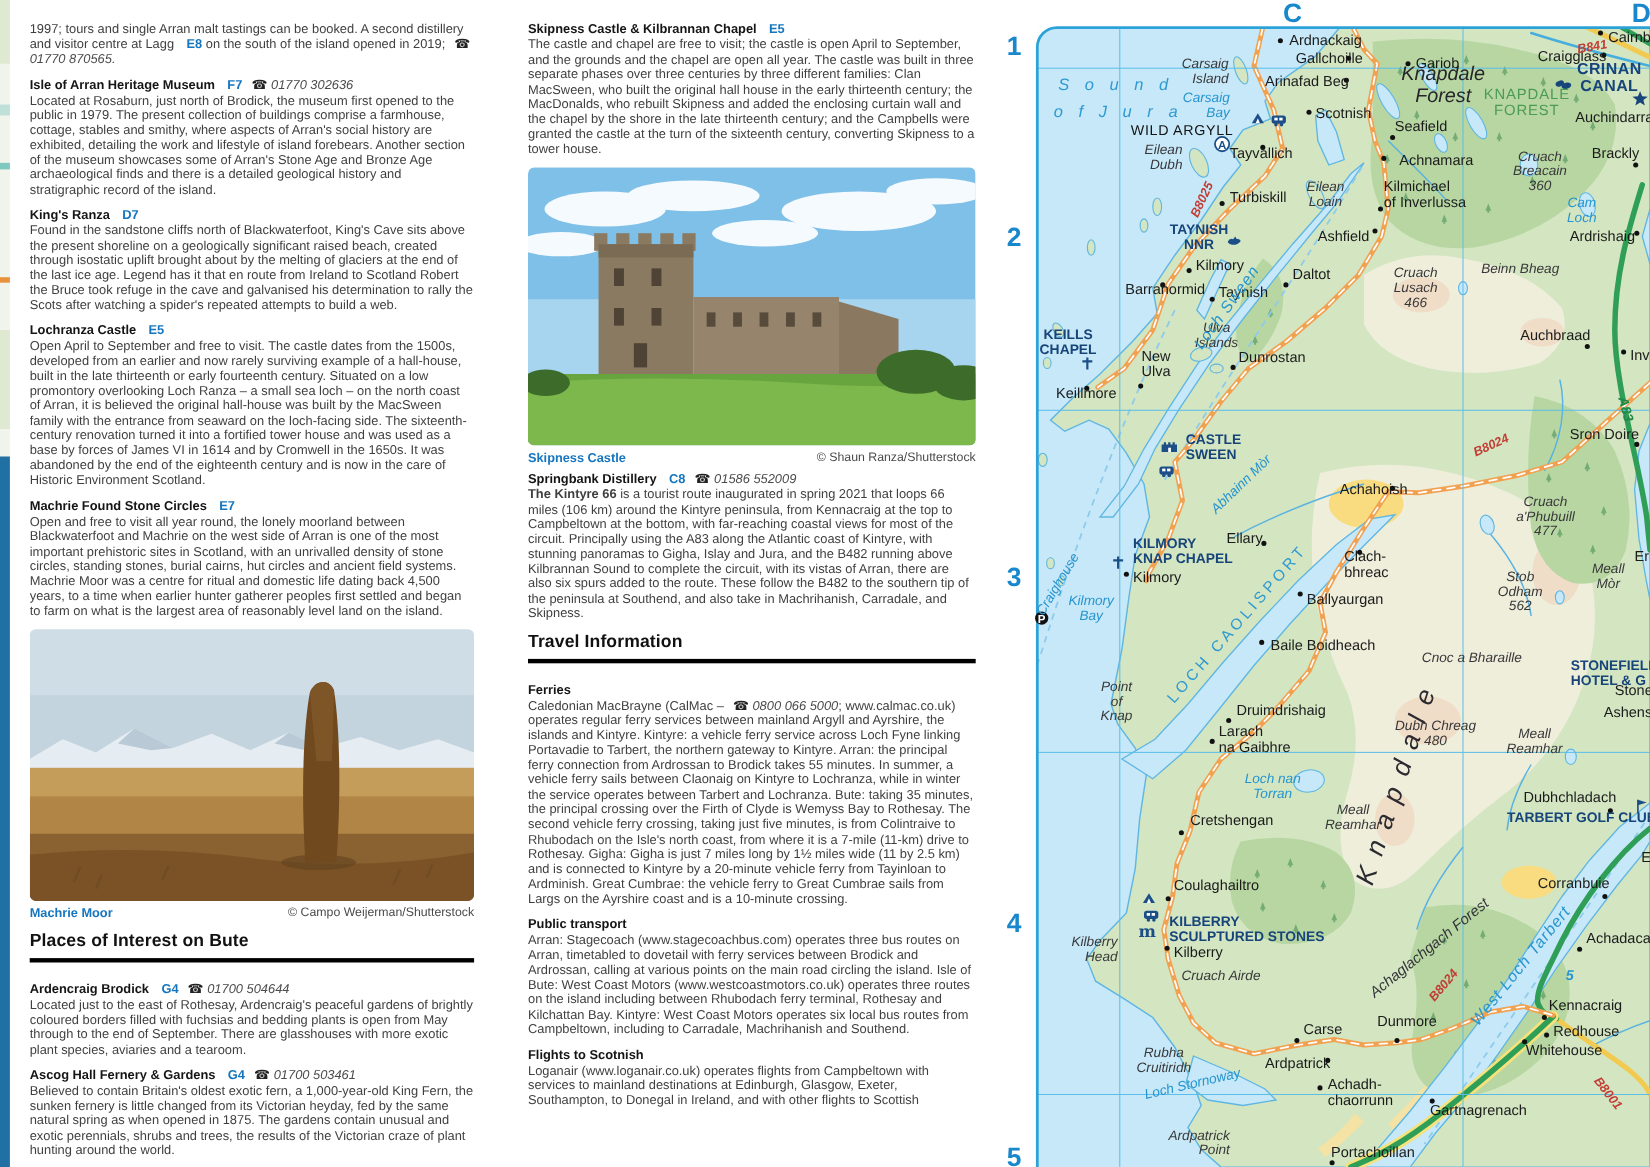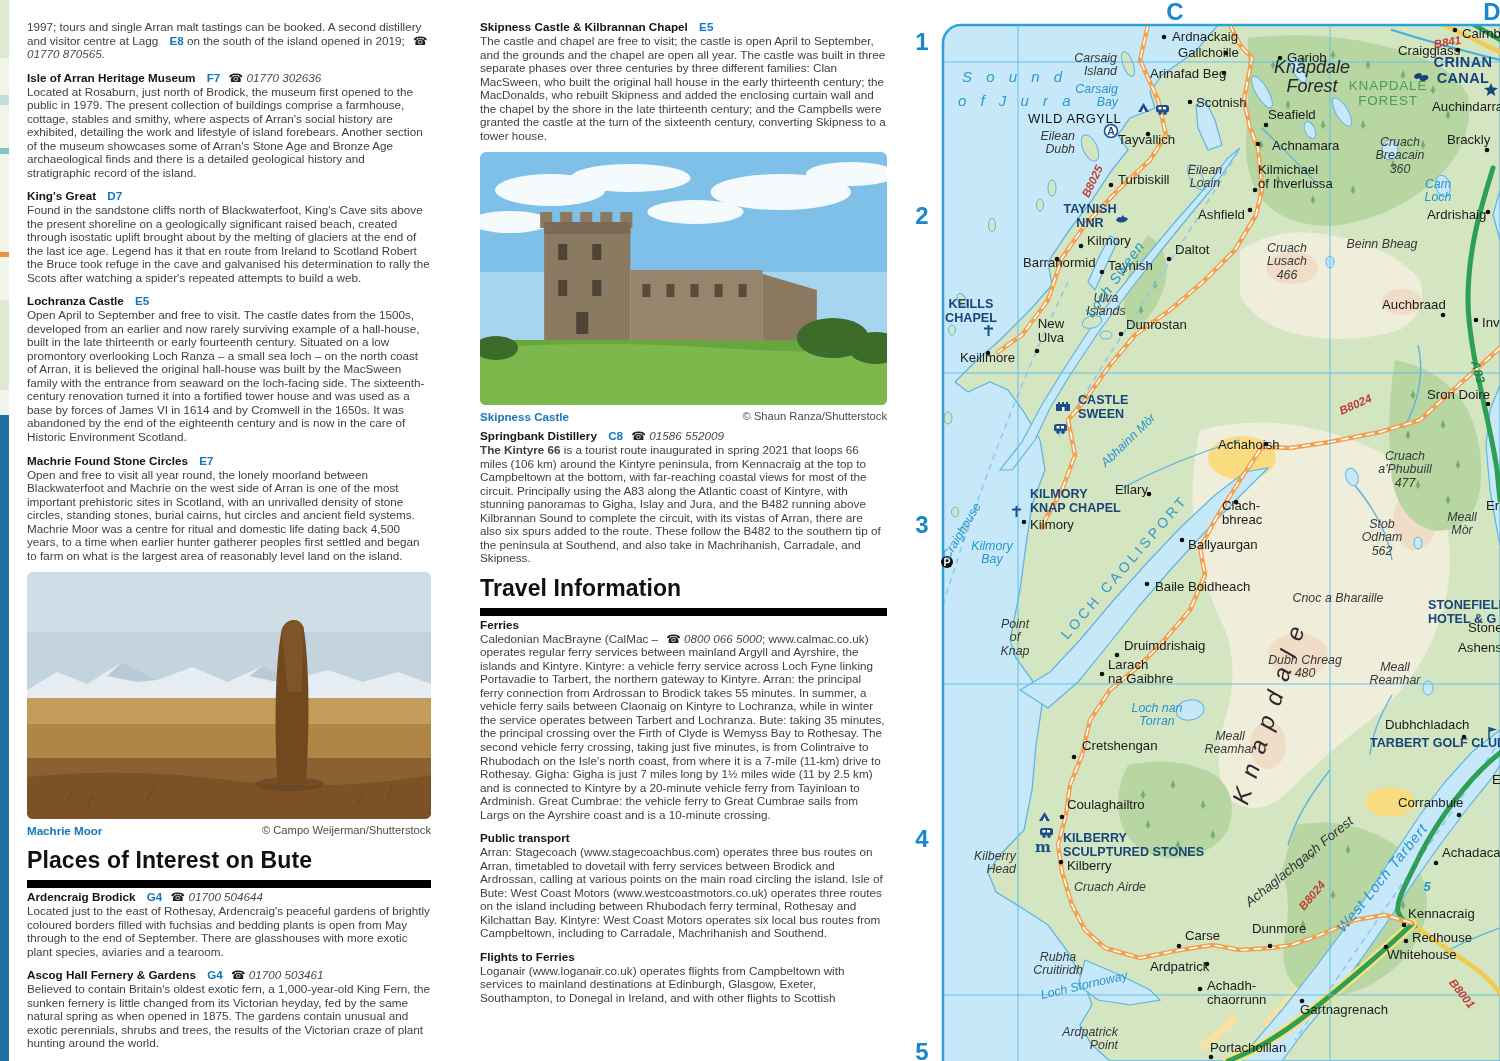--- a/index.html
+++ b/index.html
@@ -19,22 +19,22 @@
   .col-left{left:27px;width:404px;}
   .col-mid{left:480px;width:407px;}
 
   p.body{font-size:11.7px;line-height:1.155;margin:0 0 10px;color:#3f3f3f;}
   .entry{margin:0 0 0;}
   h4.ehead{font-size:11.7px;line-height:1.2;margin:0;color:#151515;font-weight:bold;}
   .eref{color:#1576bf;font-weight:bold;margin-left:8px;}
   .etel{margin-left:5px;font-weight:normal;}
   .telic{color:#222;font-style:normal;}
   .pnum{color:#4a4a4a;font-weight:normal;}
-  h3.sect{font-size:23px;margin:10px 0 2px;padding-bottom:6px;color:#111;
-    border-bottom:8px solid #000000;font-weight:bold;letter-spacing:0.1px;}
+  h3.sect{font-size:16px;margin:10px 0 18px;padding-bottom:6px;color:#111;
+    border-bottom:4px solid #000000;font-weight:bold;letter-spacing:0.1px;}
   .caprow{display:flex;justify-content:space-between;align-items:flex-start;margin:5px 0 6px;}
   .capt{color:#1576bf;font-weight:bold;font-size:11.6px;}
   .capc{color:#4a4a4a;font-size:11.2px;}
   figure.photo{margin:2px 0 2px;border-radius:6px;overflow:hidden;}
   figure.photo svg{display:block;width:100%;height:100%;}
   figure.ph-machrie{height:247px;}
   figure.ph-skipness{height:253px;}
 
   
   .map-wrap{position:absolute;left:905px;top:0;width:595px;height:1061px;}
@@ -73,21 +73,21 @@
     <div class="pe-blue"></div>
   </div>
 
   <div class="col col-left" id="col-left">
       <p class="body">1997; tours and single Arran malt tastings can be booked. A second distillery and visitor centre at Lagg <span class="eref">E8</span> on the south of the island opened in 2019; <span class="etel"><span class="telic">☎</span> <i class="pnum">01770 870565.</i></span></p>
       <div class="entry">
         <h4 class="ehead"><span class="etitle">Isle of Arran Heritage Museum</span> <span class="eref">F7</span> <span class="etel"><span class="telic">☎</span> <i class="pnum">01770 302636</i></span></h4>
         <p class="body">Located at Rosaburn, just north of Brodick, the museum first opened to the public in 1979. The present collection of buildings comprise a farmhouse, cottage, stables and smithy, where aspects of Arran's social history are exhibited, detailing the work and lifestyle of island forebears. Another section of the museum showcases some of Arran's Stone Age and Bronze Age archaeological finds and there is a detailed geological history and stratigraphic record of the island.</p>
       </div>
       <div class="entry">
-        <h4 class="ehead"><span class="etitle">King's Great</span> <span class="eref">D7</span></h4>
+        <h4 class="ehead"><span class="etitle">King's Ranza</span> <span class="eref">D7</span></h4>
         <p class="body">Found in the sandstone cliffs north of Blackwaterfoot, King's Cave sits above the present shoreline on a geologically significant raised beach, created through isostatic uplift brought about by the melting of glaciers at the end of the last ice age. Legend has it that en route from Ireland to Scotland Robert the Bruce took refuge in the cave and galvanised his determination to rally the Scots after watching a spider's repeated attempts to build a web.</p>
       </div>
       <div class="entry">
         <h4 class="ehead"><span class="etitle">Lochranza Castle</span> <span class="eref">E5</span></h4>
         <p class="body">Open April to September and free to visit. The castle dates from the 1500s, developed from an earlier and now rarely surviving example of a hall-house, built in the late thirteenth or early fourteenth century. Situated on a low promontory overlooking Loch Ranza – a small sea loch – on the north coast of Arran, it is believed the original hall-house was built by the MacSween family with the entrance from seaward on the loch-facing side. The sixteenth-century renovation turned it into a fortified tower house and was used as a base by forces of James VI in 1614 and by Cromwell in the 1650s. It was abandoned by the end of the eighteenth century and is now in the care of Historic Environment Scotland.</p>
       </div>
       <div class="entry">
         <h4 class="ehead"><span class="etitle">Machrie Found Stone Circles</span> <span class="eref">E7</span></h4>
         <p class="body">Open and free to visit all year round, the lonely moorland between Blackwaterfoot and Machrie on the west side of Arran is one of the most important prehistoric sites in Scotland, with an unrivalled density of stone circles, standing stones, burial cairns, hut circles and ancient field systems. Machrie Moor was a centre for ritual and domestic life dating back 4,500 years, to a time when earlier hunter gatherer peoples first settled and began to farm on what is the largest area of reasonably level land on the island.</p>
       </div>
@@ -194,21 +194,21 @@
       <h3 class="sect">Travel Information</h3>
       <div class="entry">
         <h4 class="ehead"><span class="etitle">Ferries</span></h4>
         <p class="body">Caledonian MacBrayne (CalMac – <span class="etel"><span class="telic">☎</span> <i class="pnum">0800 066 5000</i></span>; www.calmac.co.uk) operates regular ferry services between mainland Argyll and Ayrshire, the islands and Kintyre. Kintyre: a vehicle ferry service across Loch Fyne linking Portavadie to Tarbert, the northern gateway to Kintyre. Arran: the principal ferry connection from Ardrossan to Brodick takes 55 minutes. In summer, a vehicle ferry sails between Claonaig on Kintyre to Lochranza, while in winter the service operates between Tarbert and Lochranza. Bute: taking 35 minutes, the principal crossing over the Firth of Clyde is Wemyss Bay to Rothesay. The second vehicle ferry crossing, taking just five minutes, is from Colintraive to Rhubodach on the Isle's north coast, from where it is a 7-mile (11-km) drive to Rothesay. Gigha: Gigha is just 7 miles long by 1½ miles wide (11 by 2.5 km) and is connected to Kintyre by a 20-minute vehicle ferry from Tayinloan to Ardminish. Great Cumbrae: the vehicle ferry to Great Cumbrae sails from Largs on the Ayrshire coast and is a 10-minute crossing.</p>
       </div>
       <div class="entry">
         <h4 class="ehead"><span class="etitle">Public transport</span></h4>
         <p class="body">Arran: Stagecoach (www.stagecoachbus.com) operates three bus routes on Arran, timetabled to dovetail with ferry services between Brodick and Ardrossan, calling at various points on the main road circling the island. Isle of Bute: West Coast Motors (www.westcoastmotors.co.uk) operates three routes on the island including between Rhubodach ferry terminal, Rothesay and Kilchattan Bay. Kintyre: West Coast Motors operates six local bus routes from Campbeltown, including to Carradale, Machrihanish and Southend.</p>
       </div>
       <div class="entry">
-        <h4 class="ehead"><span class="etitle">Flights to Ferries</span></h4>
+        <h4 class="ehead"><span class="etitle">Flights to Scotnish</span></h4>
         <p class="body">Loganair (www.loganair.co.uk) operates flights from Campbeltown with services to mainland destinations at Edinburgh, Glasgow, Exeter, Southampton, to Donegal in Ireland, and with other flights to Scottish</p>
       </div>
     </div>
 
   <div class="map-wrap">
     <svg id="map-svg" viewBox="905 0 595 1061" width="595" height="1061" xmlns="http://www.w3.org/2000/svg">
       <defs>
         <g id="sym-tree">
             <path d="M3,0 L5.6,6.5 L3.9,6.5 L3.9,8.5 L2.1,8.5 L2.1,6.5 L0.4,6.5 Z" fill="#74ac74"></path>
           </g>

